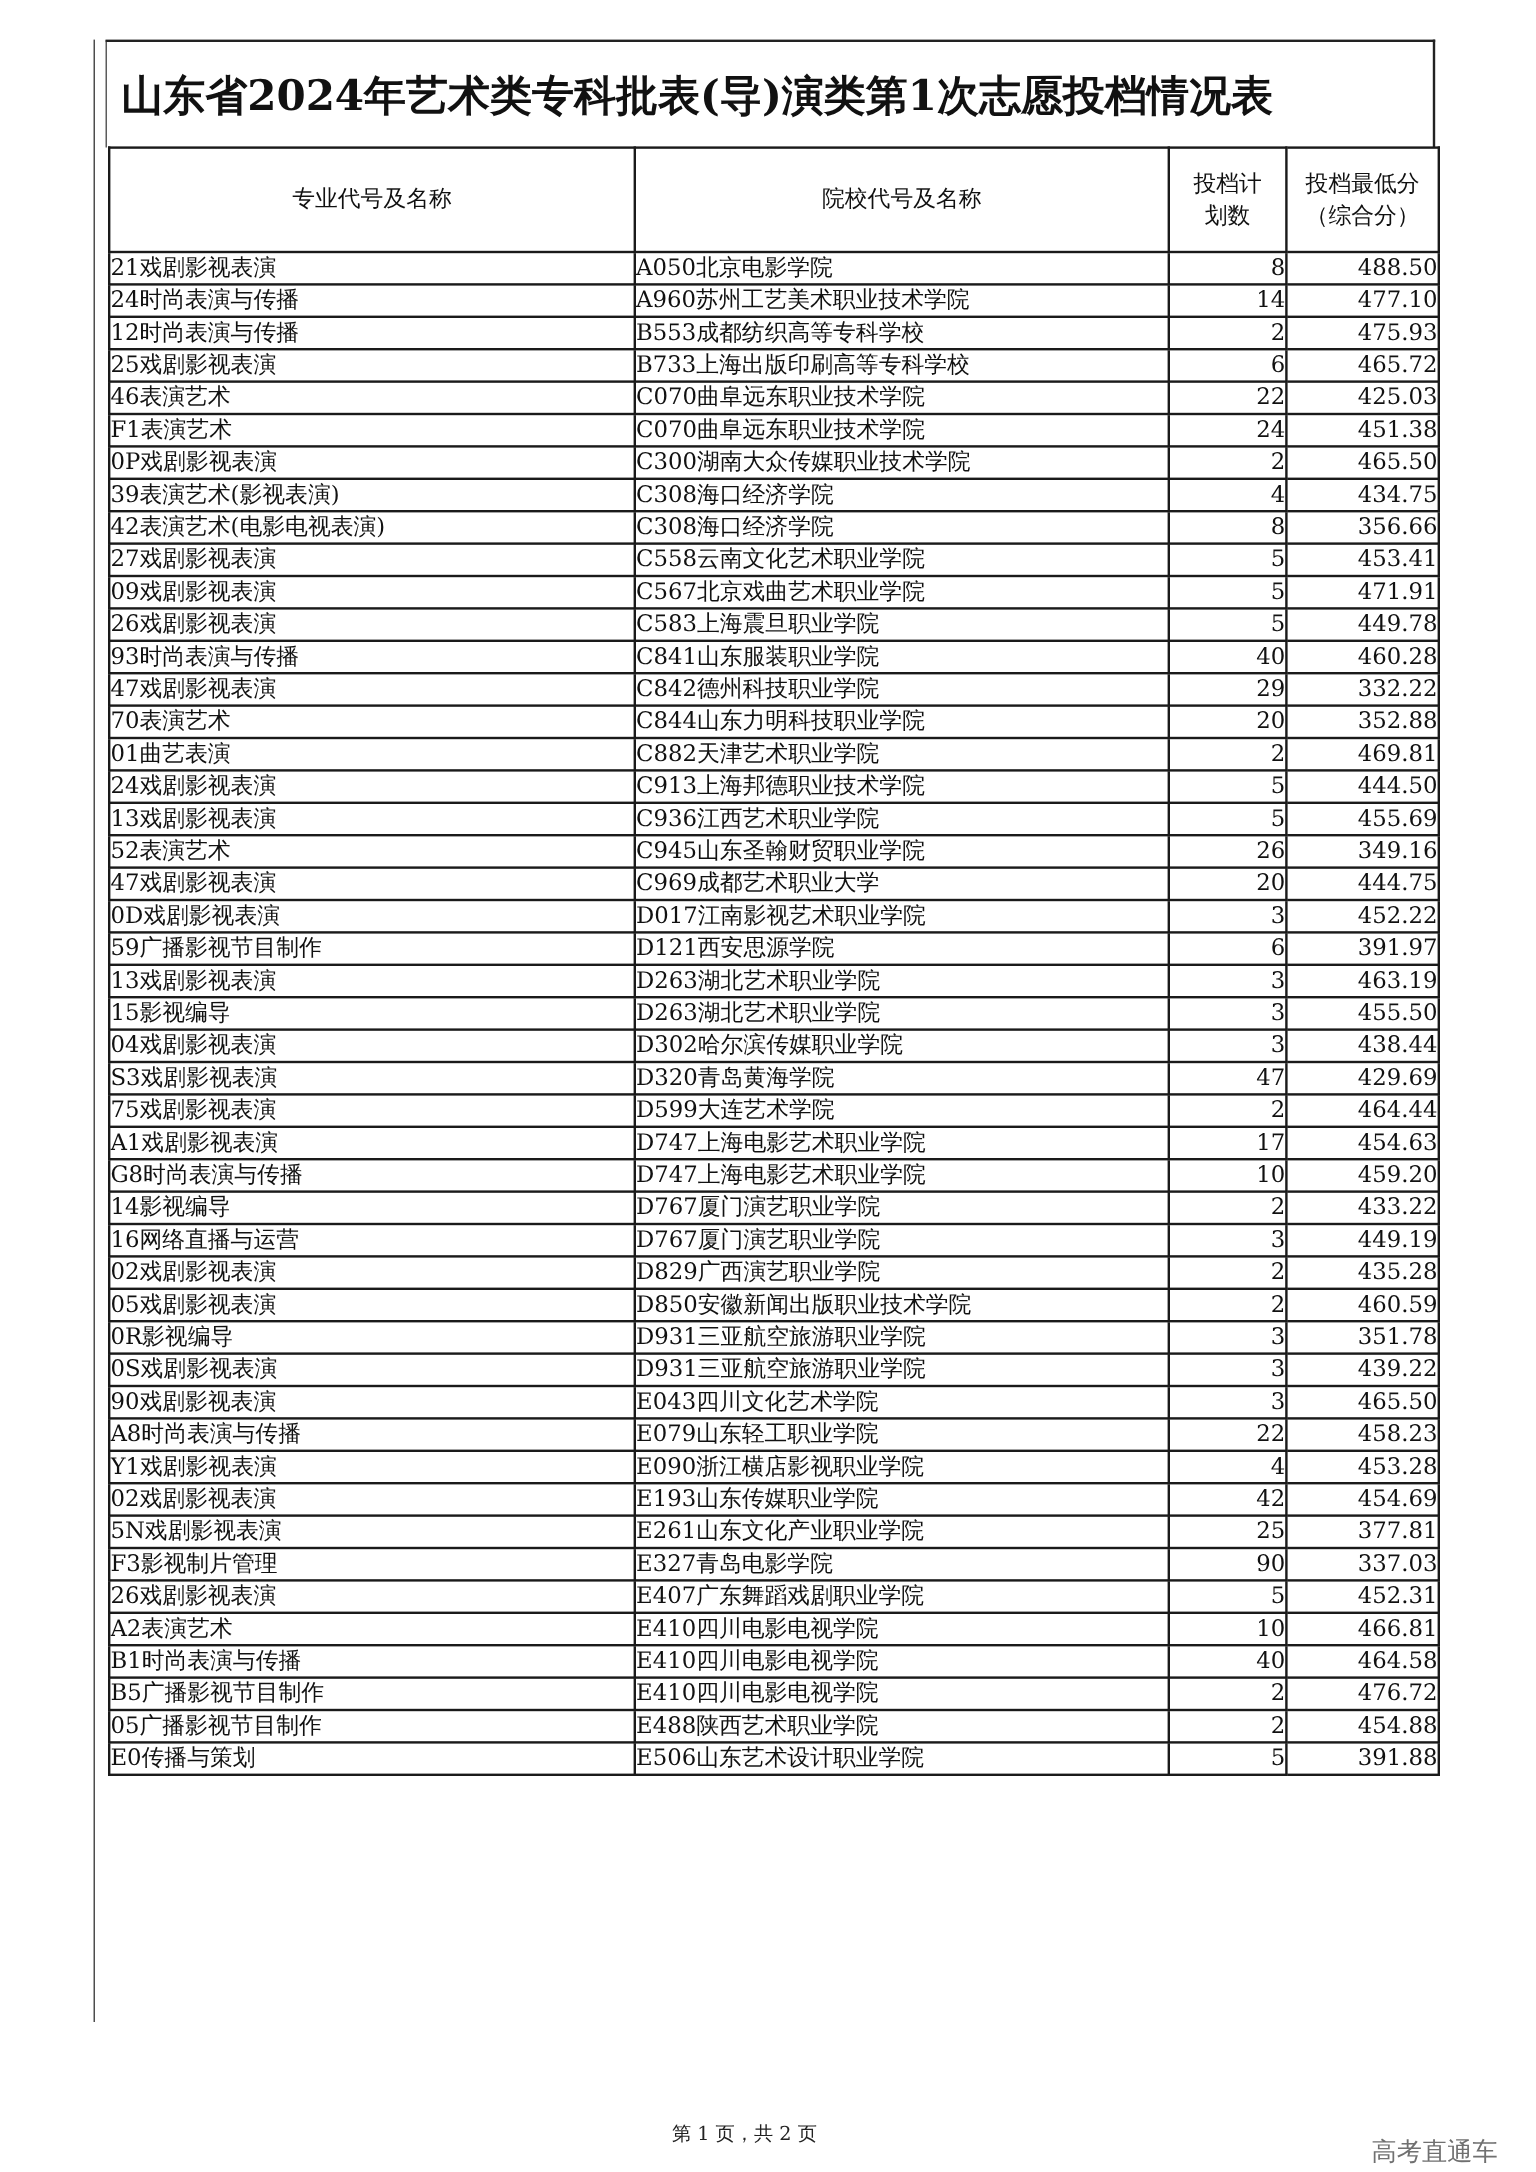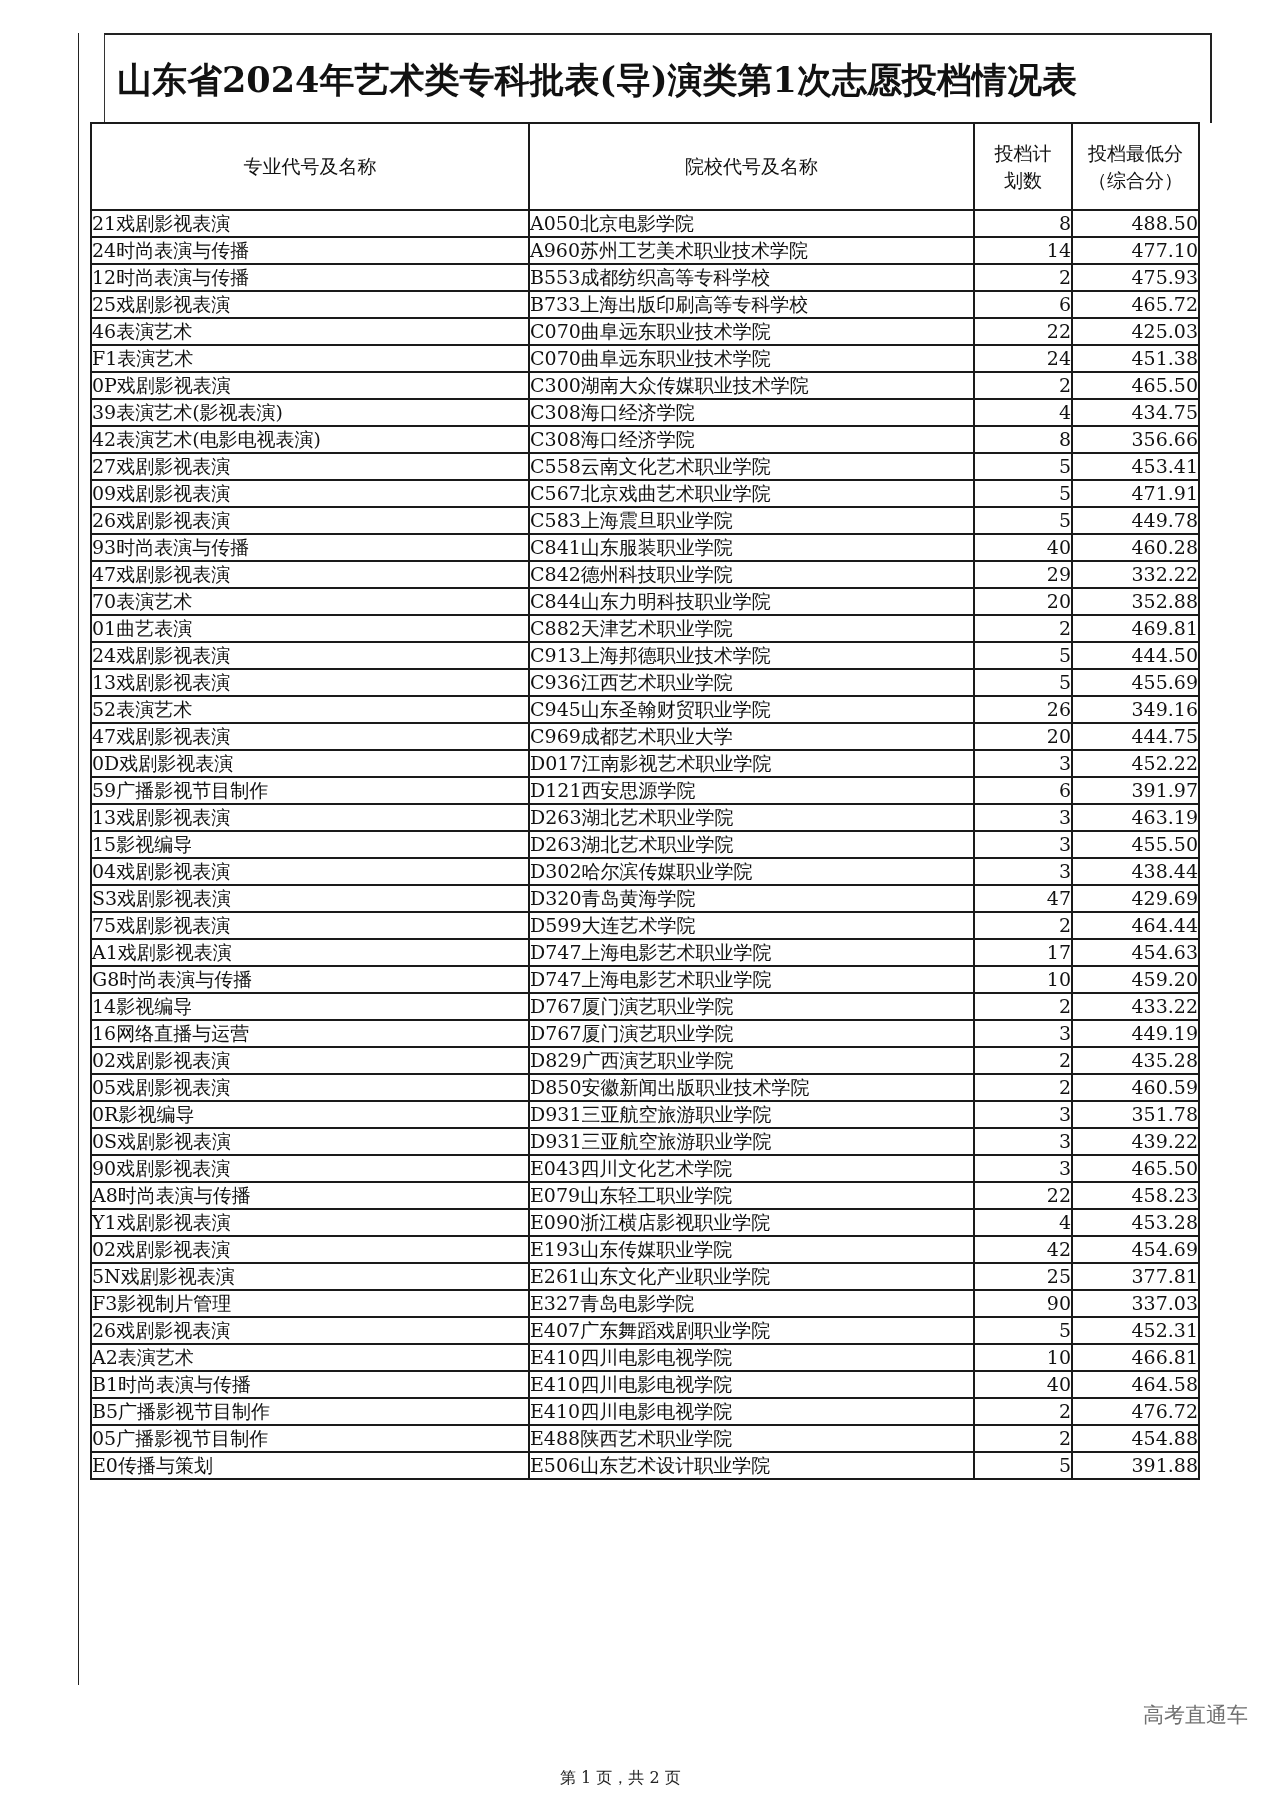--- a/index.html
+++ b/index.html
@@ -1,34 +1,34 @@
 <!DOCTYPE html>
 <html><head>
 <meta charset="utf-8">
 <style>
   html, body { margin: 0; padding: 0; background: #ffffff; }
   body { width: 1280px; height: 1810px; position: relative; overflow: hidden;
          font-family: "DejaVu Serif", "Liberation Serif", serif; color: #111; }
   .outer-line { position: absolute; left: 78px; top: 33px; width: 1px; height: 1652px; background: #222; }
-  .title-box { position: absolute; left: 104px; top: 33px; width: 1108px; height: 90px;
+  .title-box { position: absolute; left: 88px; top: 33px; width: 1108px; height: 90px;
                border-top: 2px solid #222; border-right: 2px solid #222; border-left: 1px solid #333; box-sizing: border-box; padding-left: 28px; }
   .title { position: absolute; left: 12px; top: 22px; font-size: 35px; font-weight: bold;
            font-family: "DejaVu Serif", serif; letter-spacing: 0px; white-space: nowrap; }
   table.data { position: absolute; left: 90px; top: 122px; width: 1108px; border-collapse: collapse;
                table-layout: fixed; }
   table.data th, table.data td { border: 2px solid #1a1a1a; padding: 0; overflow: hidden; white-space: nowrap; }
   table.data th { height: 85px; font-weight: normal; font-family: "DejaVu Sans", sans-serif;
                   font-size: 19px; line-height: 27px; text-align: center; }
   table.data td { height: 25px; font-size: 19px; line-height: 25px; }
   td.c1, td.c2 { text-align: left; padding-left: 3px; }
   td.c3, td.c4 { text-align: right; padding-right: 2px; }
   col.w1 { width: 438px; } col.w2 { width: 445px; } col.w3 { width: 98px; } col.w4 { width: 127px; }
   .page-footer { position: absolute; left: 560px; top: 1768px; font-size: 16px; white-space: nowrap;
                  font-family: "DejaVu Serif", serif; color: #222; }
-  .watermark { position: absolute; left: 1143px; top: 1701px; font-size: 21px; color: #707070;
+  .watermark { position: absolute; left: 1143px; top: 1779px; font-size: 21px; color: #707070;
                font-family: "DejaVu Sans", sans-serif; white-space: nowrap; }
 </style>
 </head>
 <body>
 
 <div class="outer-line"></div>
 
 <div class="title-box">
   <div class="title">山东省2024年艺术类专科批表(导)演类第1次志愿投档情况表</div>
 </div>

